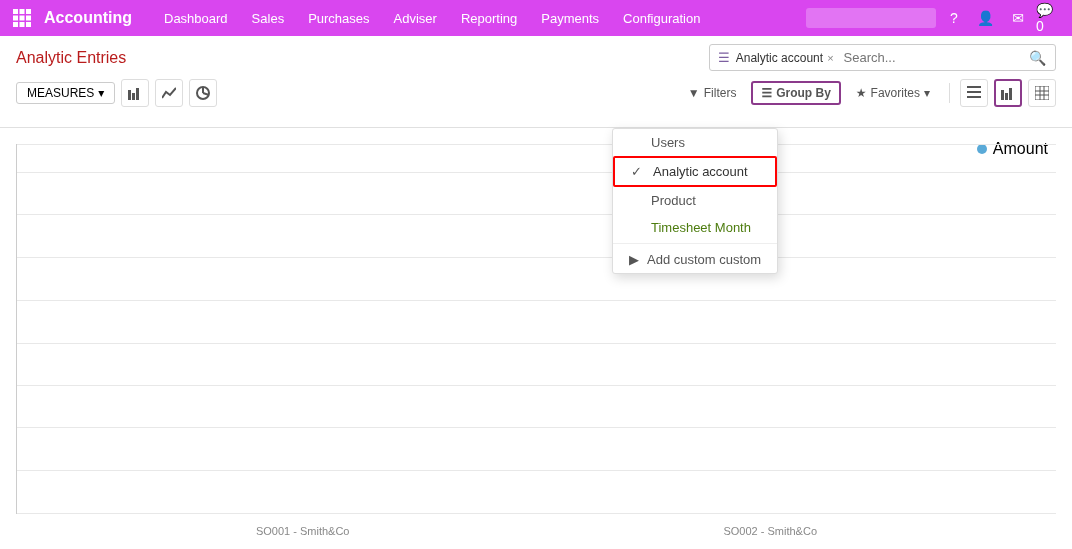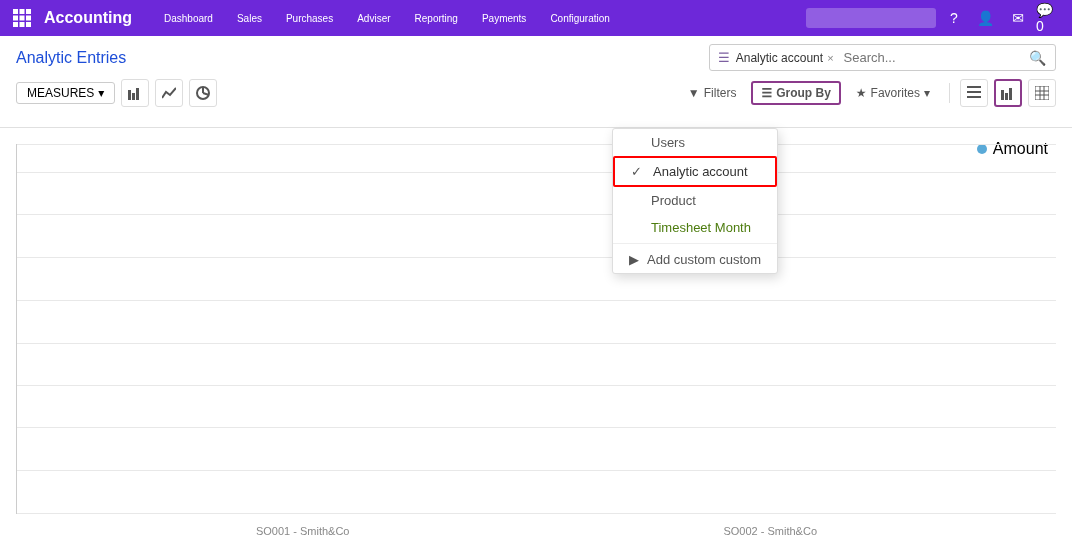--- a/index.html
+++ b/index.html
@@ -1,58 +1,58 @@
 <!DOCTYPE html>
 <html><head>
   <meta charset="utf-8">
   <style>
     * { box-sizing: border-box; margin: 0; padding: 0; }
     body { font-family: Arial, sans-serif; font-size: 13px; background: #fff; overflow: hidden; }
 
     
     .topnav {
-      background: #6d28d9;
+      background: #d946ef;
       color: #fff;
       display: flex;
       align-items: center;
       height: 36px;
       padding: 0 8px;
       gap: 4px;
     }
     .topnav .app-grid {
       width: 28px; height: 28px;
       display: flex; align-items: center; justify-content: center;
       cursor: pointer; margin-right: 4px;
     }
     .topnav .app-title {
       font-size: 16px; font-weight: bold; color: #fff; margin-right: 18px;
     }
     .topnav .nav-item {
       padding: 0 10px; height: 32px; display: flex; align-items: center;
-      font-size: 10px; color: #fff; cursor: pointer; white-space: nowrap;
+      font-size: 13px; color: #fff; cursor: pointer; white-space: nowrap;
     }
     .topnav .nav-spacer { flex: 1; }
     .topnav .search-bar {
       background: rgba(255,255,255,0.25); border: none; border-radius: 3px;
       color: #fff; padding: 3px 8px; width: 130px; font-size: 12px;
     }
     .topnav .nav-icon {
       width: 28px; height: 28px; display: flex; align-items: center; justify-content: center;
       cursor: pointer; font-size: 14px; color: #fff;
     }
     .topnav .messages-badge { position: relative; }
 
     
     .page-header {
       padding: 8px 16px 4px;
       display: flex;
       align-items: center;
       justify-content: space-between;
     }
-    .page-title { font-size: 16px; color: #1d4ed8; }
+    .page-title { font-size: 16px; color: #b91c1c; }
     .filter-tag {
       display: flex; align-items: center; gap: 4px;
       border: 1px solid #aaa; border-radius: 3px;
       padding: 2px 6px; font-size: 12px; background: #f5f5f5;
     }
     .filter-tag .tag-text { color: #333; }
     .filter-tag .tag-close { color: #888; cursor: pointer; font-size: 11px; }
     .filter-search { flex: 1; border: none; outline: none; font-size: 13px; padding: 2px 4px; }
     .filter-search-icon { color: #888; font-size: 14px; cursor: pointer; }
 

